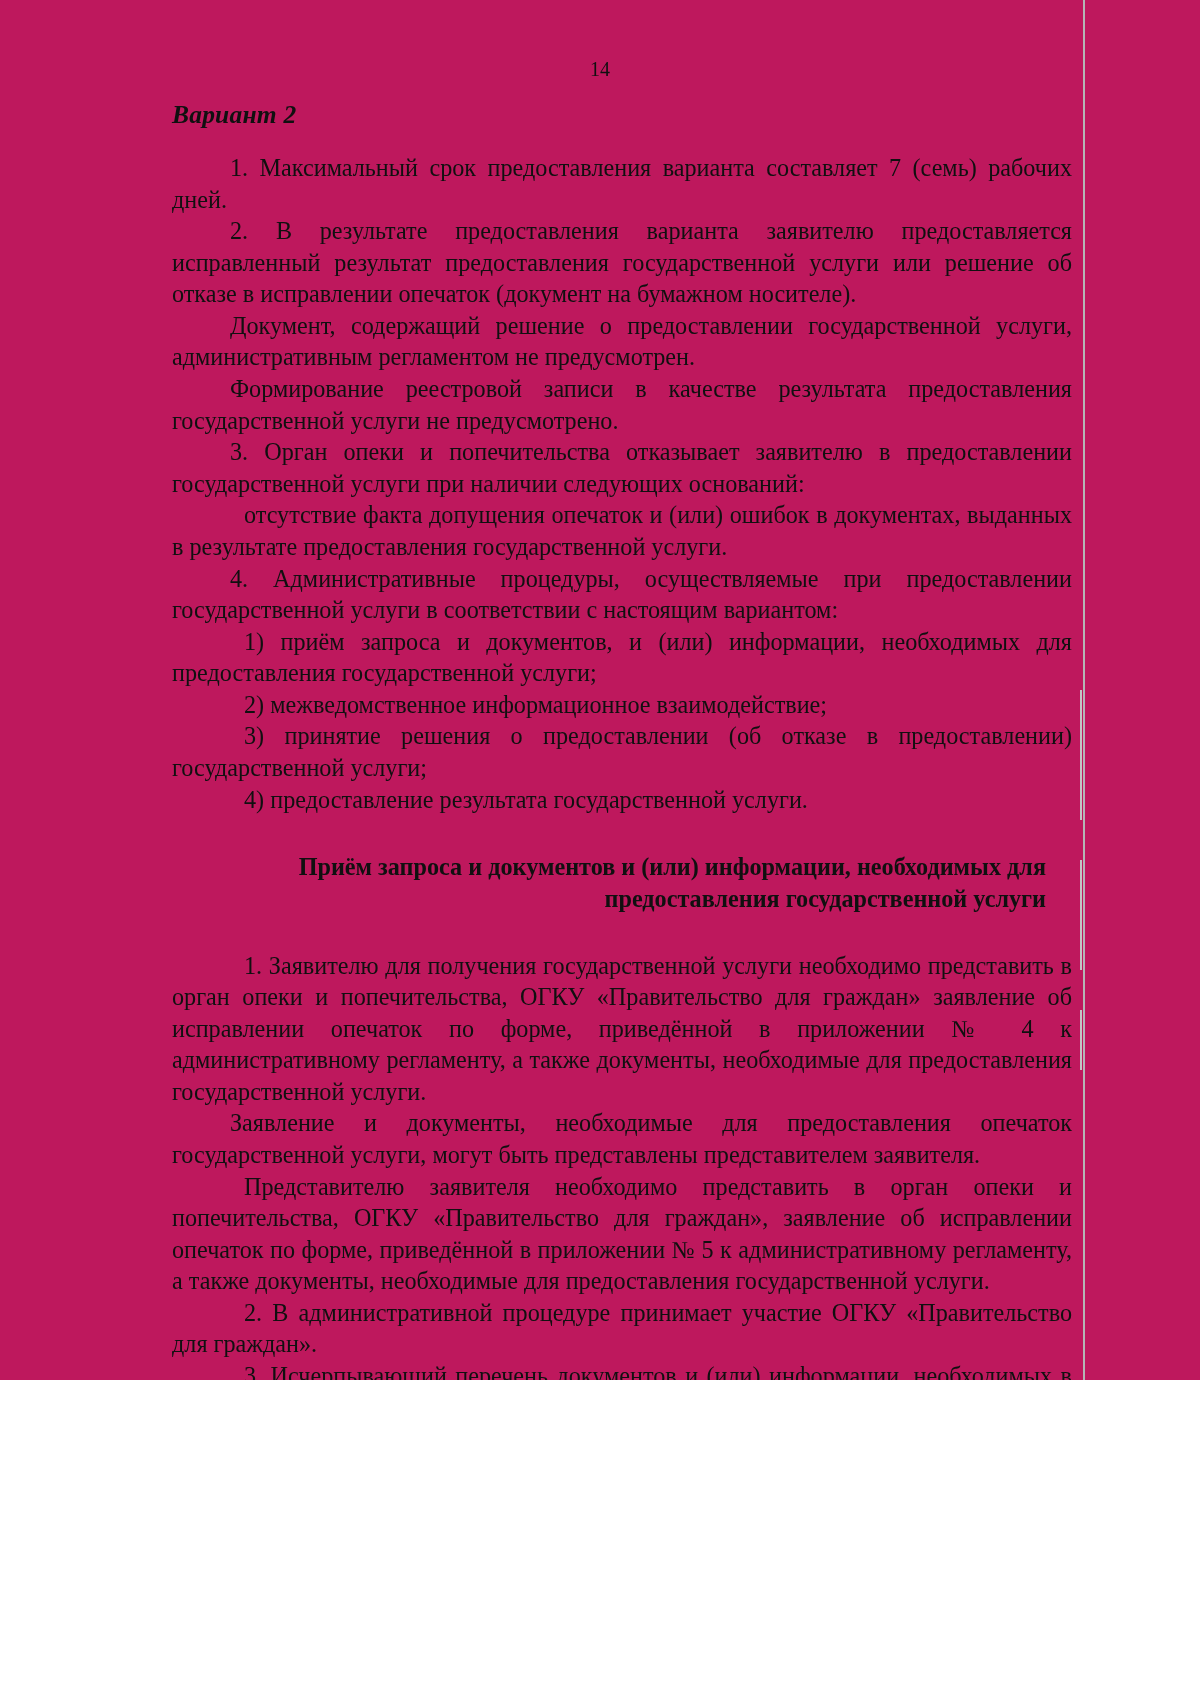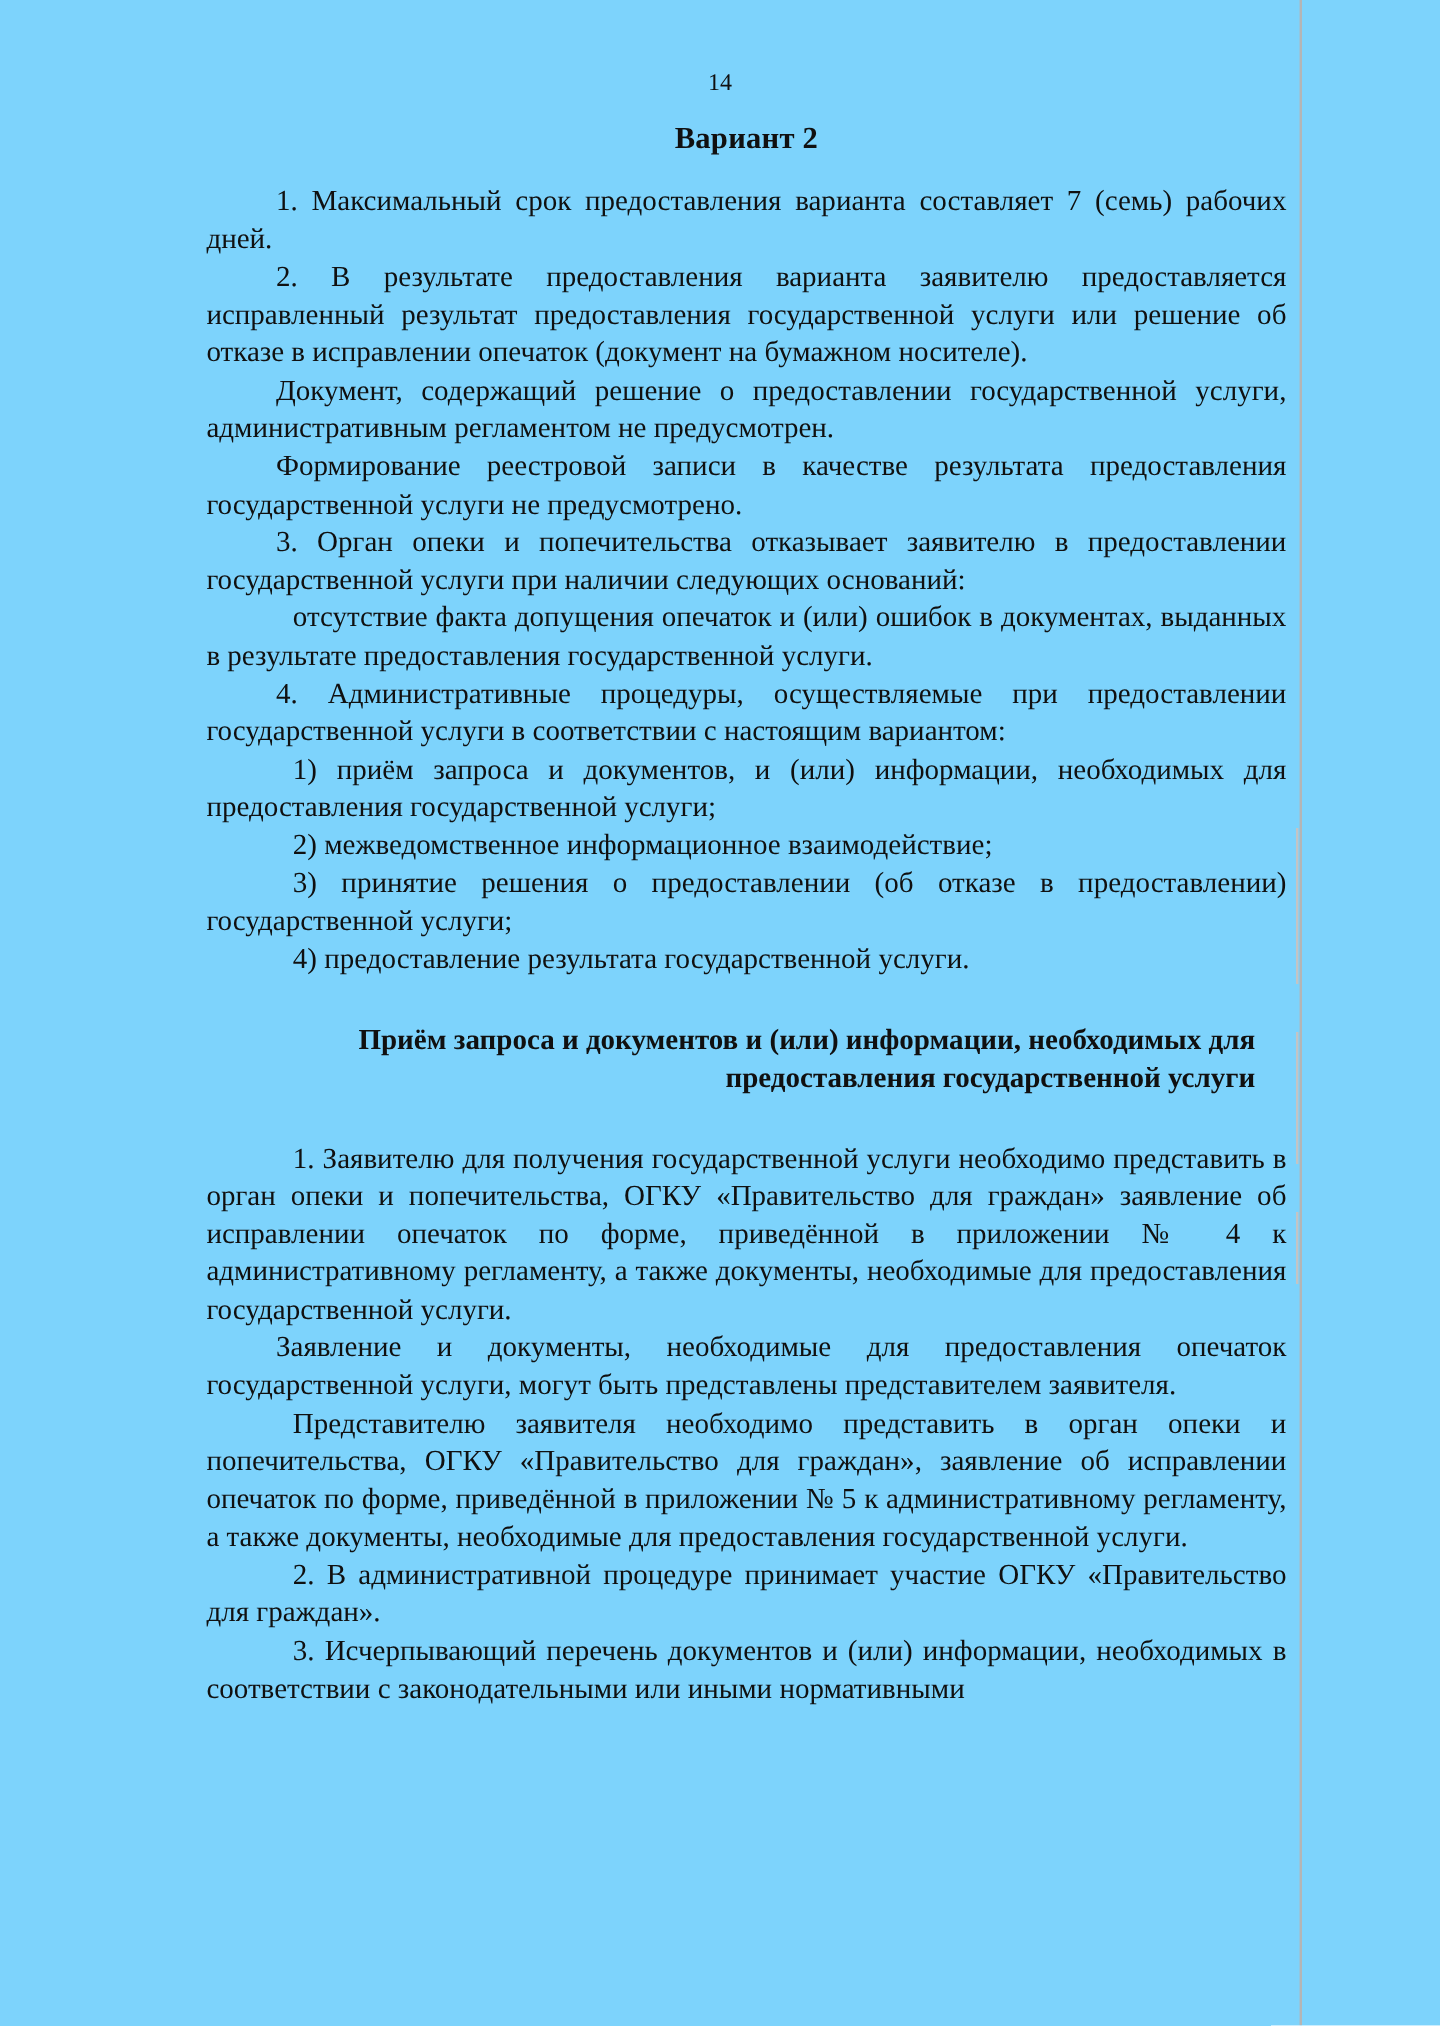--- a/index.html
+++ b/index.html
@@ -3,22 +3,22 @@
 <meta charset="utf-8">
 <style>
   html, body {
     margin: 0;
     padding: 0;
     background: #ffffff;
   }
   .page {
     position: relative;
     width: 1200px;
-    height: 1688px;
-    background: #7dd3fc;
+    height: 1380px;
+    background: #be185d;
     font-family: "Liberation Serif", serif;
     color: #101010;
     box-sizing: border-box;
     overflow: hidden;
   }
   .page-number {
     position: absolute;
     top: 58px;
     left: 0;
     width: 1200px;
@@ -26,25 +26,26 @@
     font-size: 20px;
     font-family: "Liberation Serif", serif;
   }
   .content {
     position: absolute;
     top: 100px;
     left: 172px;
     width: 900px;
   }
   .doc-title {
-    text-align: center;
+    text-align: left;
     font-weight: bold;
     font-size: 25.5px;
     margin: 0 0 22px 0;
     letter-spacing: 0.2px;
+    font-style: italic;
   }
   p.para {
     margin: 0;
     font-size: 24.2px;
     line-height: 1.305;
     text-align: justify;
     text-indent: 58px;
     hyphens: none;
   }
   p.para.indent-big {

